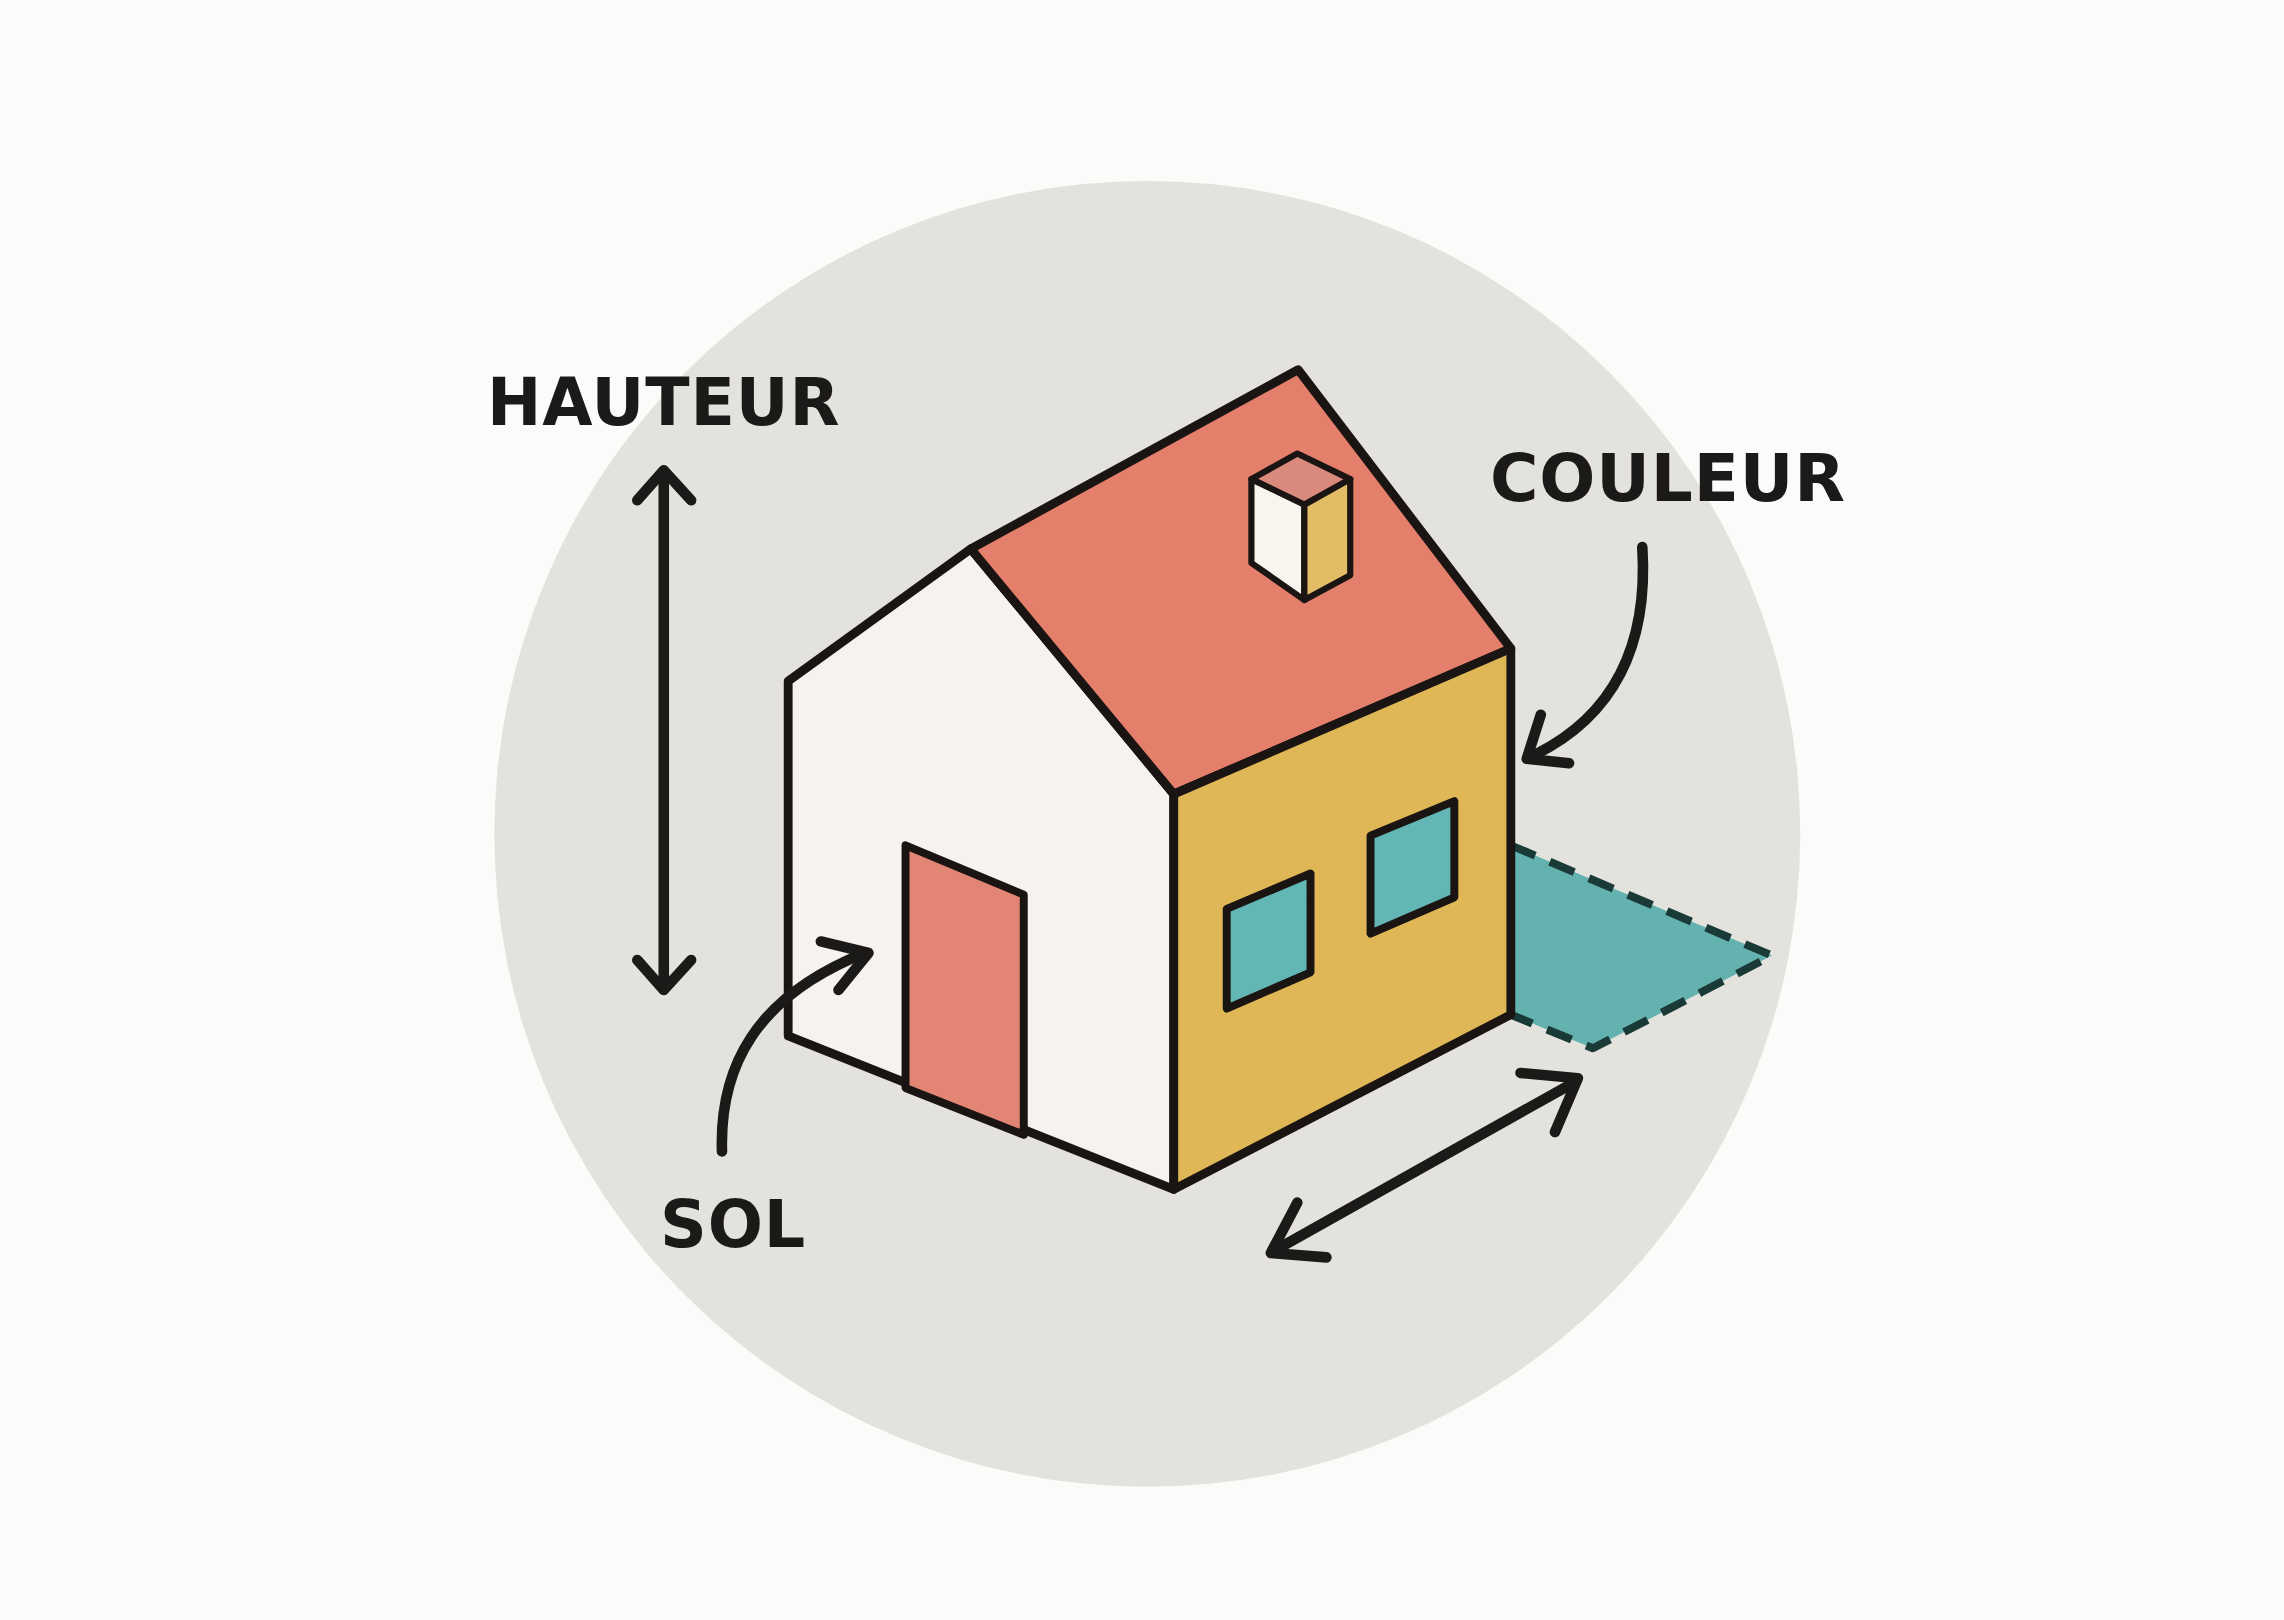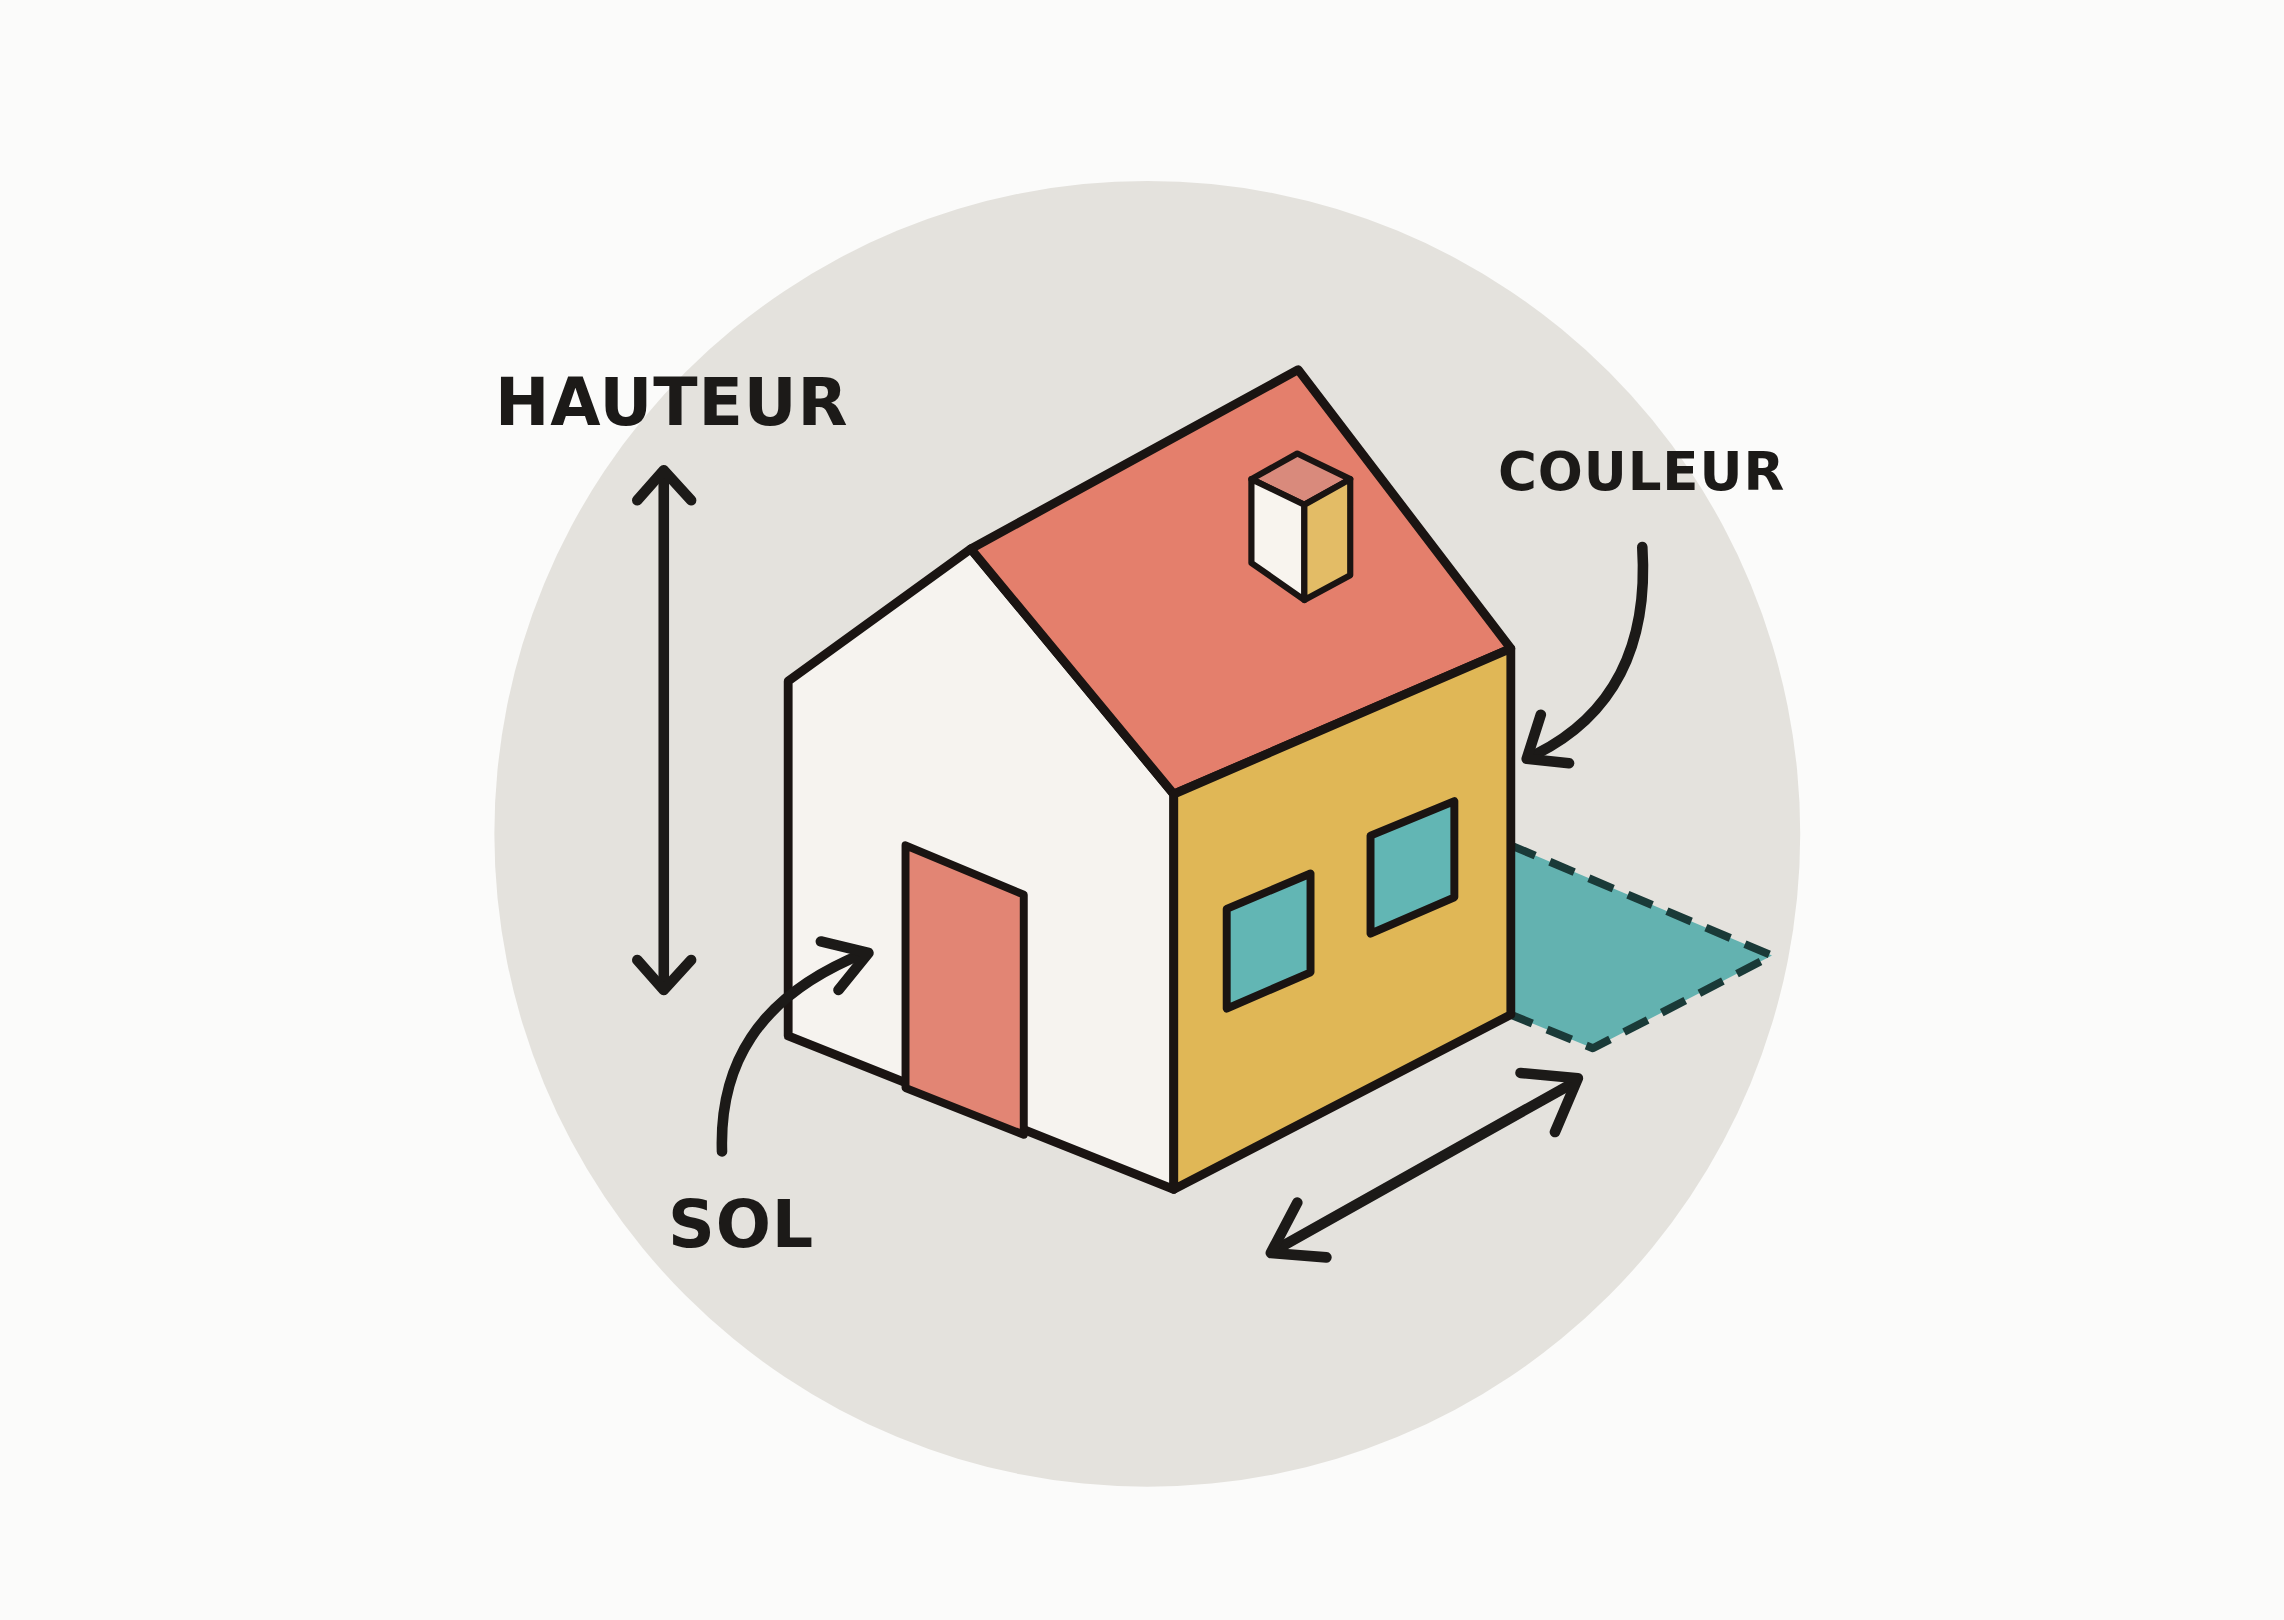--- a/index.html
+++ b/index.html
@@ -1,21 +1,21 @@
 <!DOCTYPE html>
 <html style="font-size:14px"><head>
 <meta charset="utf-8">
 <style>
   html, body { margin:0; padding:0; }
   body { width:2284px; height:1620px; background:#fbfbfa; position:relative; overflow:hidden; font-family:"DejaVu Sans", "Liberation Sans", sans-serif; }
   .canvas { position:absolute; left:0; top:0; width:2284px; height:1620px; }
   svg.art { position:absolute; left:0; top:0; }
-  .label { position:absolute; color:#1c1a18; font-weight:bold; letter-spacing:0.9px; line-height:1.05; font-family:"DejaVu Sans", sans-serif;margin-left:8px; }
+  .label { position:absolute; color:#1c1a18; font-weight:bold; letter-spacing:0.9px; line-height:1.05; font-family:"DejaVu Sans", sans-serif; }
   #lbl-hauteur { left:487px; top:369px; font-size:65px; }
-  #lbl-couleur { left:1490px; top:444px; font-size:53px; }
+  #lbl-couleur { left:1490px; top:444px; font-size:66px; }
   #lbl-sol { left:660px; top:1191px; font-size:65px; }
   #lbl-distances { left:1405px; top:1222px; font-size:65px; text-align:center; width:432px; }
 </style>
 </head>
 <body>
 
 <div class="canvas">
   <svg class="art" width="2284" height="1620" viewBox="0 0 2588 1836">
     <defs>
       <marker id="ah" markerWidth="10" markerHeight="10" refX="5" refY="5" orient="auto" markerUnits="userSpaceOnUse" viewBox="0 0 10 10">

